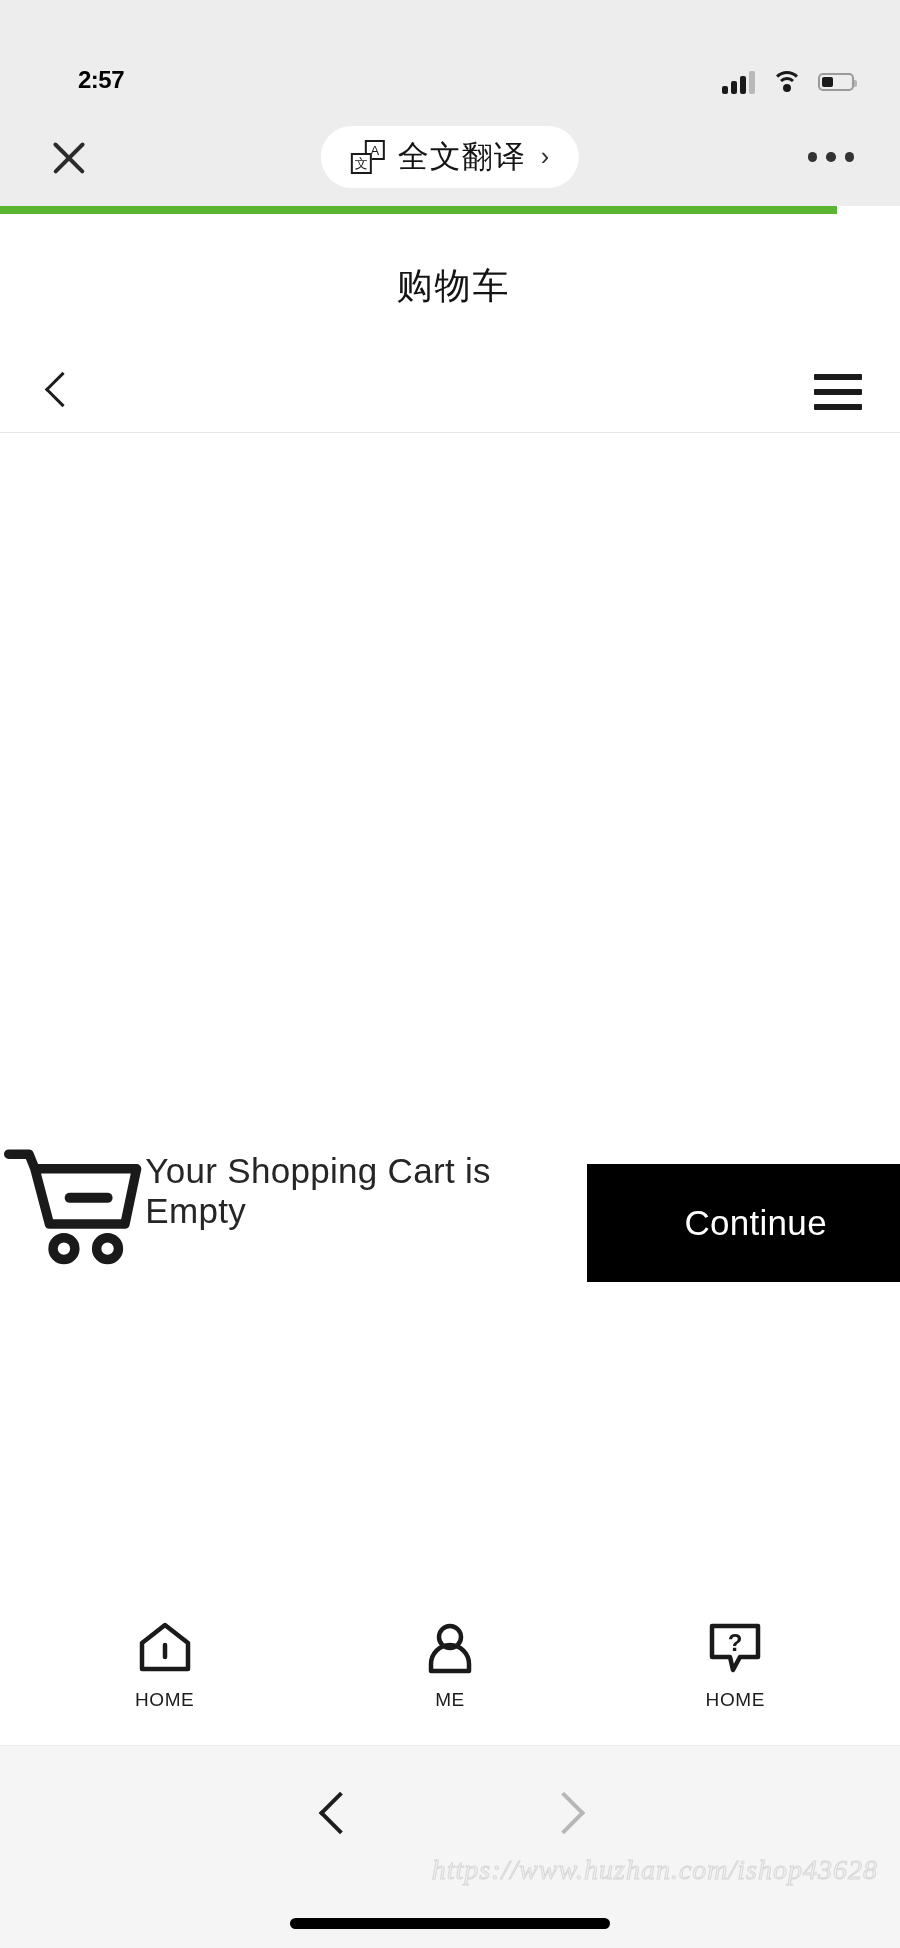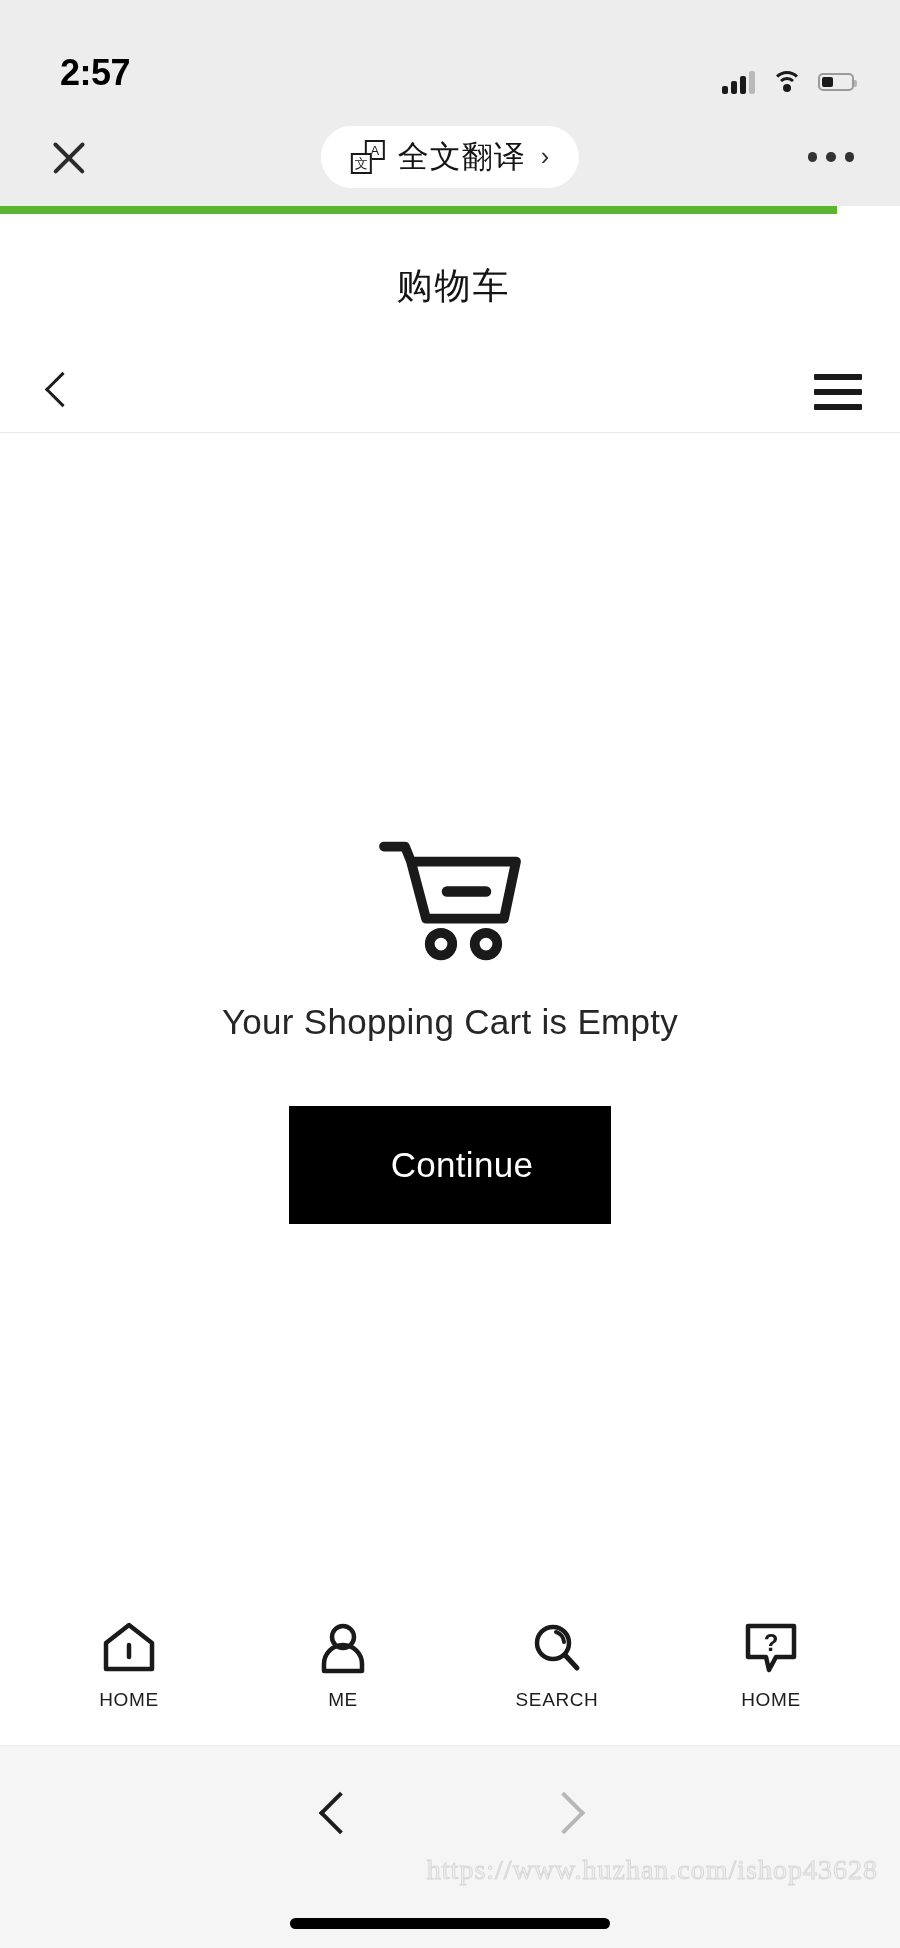--- a/index.html
+++ b/index.html
@@ -21,23 +21,23 @@
     background:#ededed;
     flex:0 0 auto;
   }
   .status-bar {
     height:108px;
     display:flex; align-items:flex-end;
     justify-content:space-between;
     padding:0 46px 14px 46px;
   }
   .status-time {
-    font-size:36px; font-weight:bold; color:#000;
+    font-size:24px; font-weight:bold; color:#000;
     letter-spacing:-0.5px;
-    margin-left:14px;
+    margin-left:32px;
   }
   .status-icons { display:flex; align-items:center; gap:16px; }
 
   .sig { display:flex; align-items:flex-end; gap:3px; height:24px; }
   .sig i { display:block; width:6px; background:#1a1a1a; border-radius:2px; }
   .sig i:nth-child(1){ height:8px; }
   .sig i:nth-child(2){ height:13px; }
   .sig i:nth-child(3){ height:18px; }
   .sig i:nth-child(4){ height:23px; background:#b9b9b9; }
 
@@ -121,21 +121,21 @@
     content:""; position:absolute; left:16px; top:7px;
     width:22px; height:22px;
     border-left:3.6px solid #1d1d1d; border-bottom:3.6px solid #1d1d1d;
     transform:rotate(45deg);
   }
   .hamburger { display:flex; flex-direction:column; gap:9px; cursor:pointer; padding:4px; }
   .hamburger i { display:block; width:48px; height:6px; background:#1a1a1a; border-radius:1px; }
 
   .cart-body {
     flex:1 1 auto;
-    display:flex; flex-direction:column; align-items:center;
+    display:flex; align-items:center;
     justify-content:flex-start;
     padding-top:400px;
   }
 
   .cart-glyph { width:150px; height:135px; margin-bottom:34px; }
 
   .empty-text {
     font-size:35px; color:#262626; letter-spacing:0.3px;
     margin-bottom:64px;
   }
@@ -188,20 +188,21 @@
   .nav-chevron.fwd:before { transform:rotate(-135deg); left:4px; }
   .nav-chevron.back { color:#1d1d1d; }
 
   .watermark {
     position:absolute; right:22px; bottom:62px;
     font-family:"Liberation Serif", serif;
     font-size:28px; letter-spacing:1px;
     color:#f0f0f0;
     -webkit-text-stroke:1px #d8d8d8;
     white-space:nowrap;
+    font-style:italic;
   }
   .home-indicator {
     position:absolute; left:50%; transform:translateX(-50%);
     bottom:19px; width:320px; height:11px;
     background:#000; border-radius:8px;
   }
 </style>
 </head>
 <body>
 
@@ -294,30 +295,20 @@
       <div class="tab-item">
         <div class="tab-ico">
           <svg width="56" height="54" viewBox="0 0 56 54">
             <circle cx="28" cy="16" r="11" fill="none" stroke="#1a1a1a" stroke-width="4.5"></circle>
             <path d="M9 50 L9 43 A19 19 0 0 1 47 43 L47 50 Z" fill="none" stroke="#1a1a1a" stroke-width="4.5" stroke-linejoin="round"></path>
           </svg>
         </div>
         <div class="tab-label">ME</div>
       </div>
 
-      <div class="tab-item">
-        <div class="tab-ico">
-          <svg width="56" height="54" viewBox="0 0 56 54">
-            <circle cx="24" cy="22" r="16" fill="none" stroke="#1a1a1a" stroke-width="4.5"></circle>
-            <path d="M27 11 A11 11 0 0 1 35 21" fill="none" stroke="#1a1a1a" stroke-width="4" stroke-linecap="round"></path>
-            <line x1="36" y1="34" x2="48" y2="47" stroke="#1a1a1a" stroke-width="5" stroke-linecap="round"></line>
-          </svg>
-        </div>
-        <div class="tab-label">SEARCH</div>
-      </div>
 
 
       <div class="tab-item">
         <div class="tab-ico">
           <svg width="56" height="54" viewBox="0 0 56 54">
             <path d="M5 5 H51 V36 H33 L26 49 L23 36 H5 Z" fill="none" stroke="#1a1a1a" stroke-width="4.5" stroke-linejoin="round"></path>
             <text x="28" y="30" font-family="Liberation Sans, sans-serif" font-size="24" font-weight="bold" fill="#1a1a1a" text-anchor="middle">?</text>
           </svg>
         </div>
         <div class="tab-label">HOME</div>

